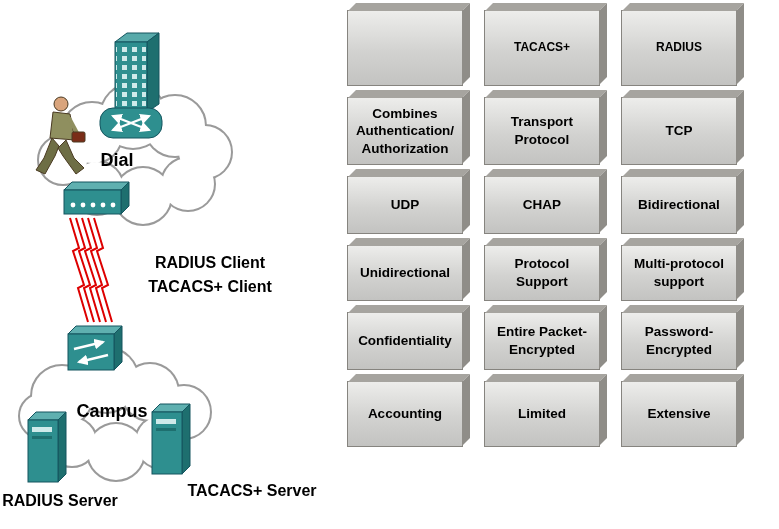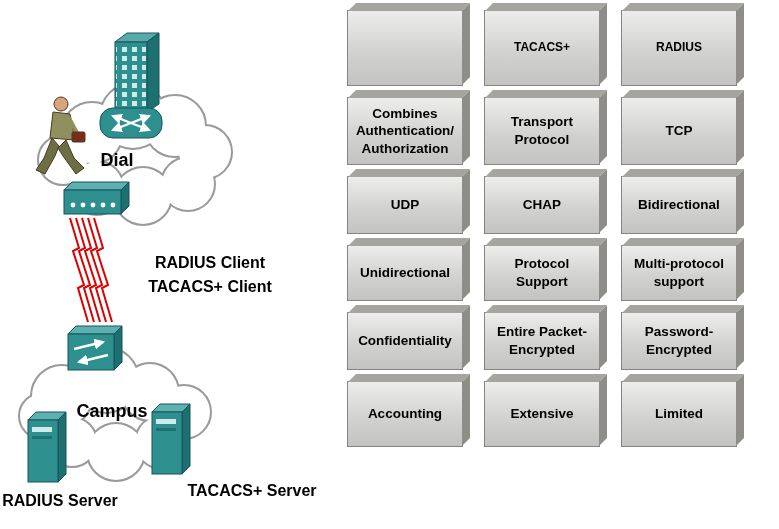--- a/index.html
+++ b/index.html
@@ -239,18 +239,18 @@
     </div>
   <div class="block">
       <span class="bt">Password-
 Encrypted</span>
     </div>
 
   <div class="block">
       <span class="bt">Accounting</span>
     </div>
   <div class="block">
+      <span class="bt">Limited</span>
+    </div>
+  <div class="block">
       <span class="bt">Extensive</span>
     </div>
-  <div class="block">
-      <span class="bt">Limited</span>
-    </div>
 </div>
 
 </body></html>

